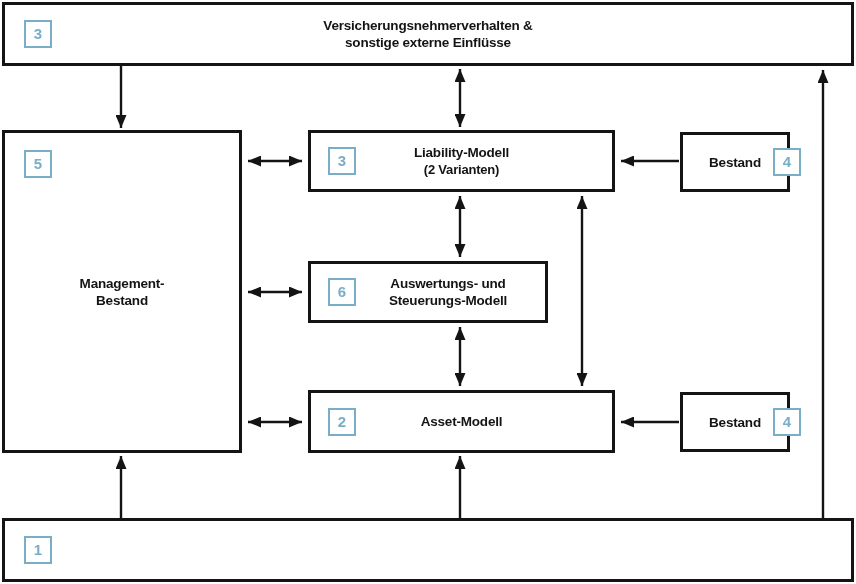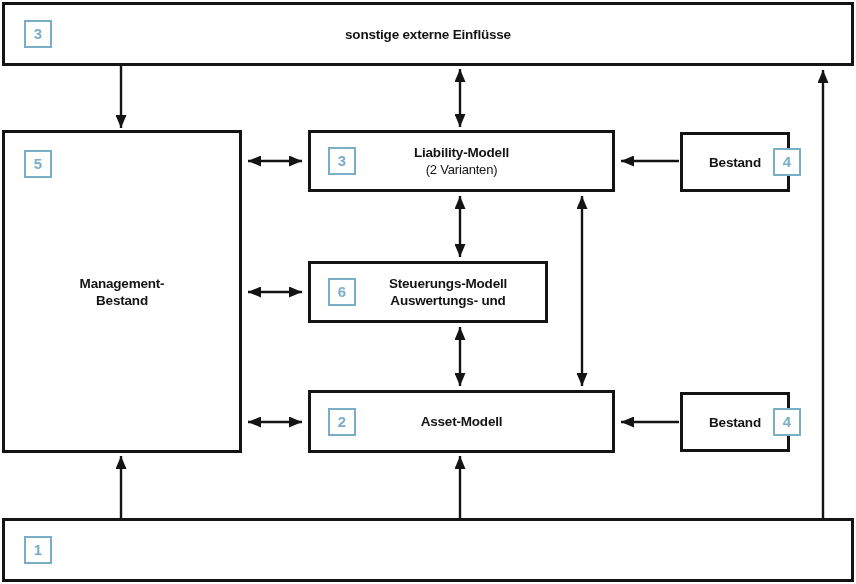--- a/index.html
+++ b/index.html
@@ -30,21 +30,21 @@
     justify-content:center;
     text-align:center;
   }
   .box .lbl{
     font-weight:bold;
     font-size:13.5px;
     line-height:17px;
     letter-spacing:-0.2px;
   }
   .box .sub{
-    font-weight:normal;
+    font-weight:bold;
     font-size:13px;
     line-height:17px;
     letter-spacing:-0.2px;
   }
   .badge{
     position:absolute;
     box-sizing:border-box;
     width:28px;height:28px;
     border:2px solid var(--badge-blue);
     background:#ffffff;
@@ -90,20 +90,21 @@
       <line x1="679" y1="161" x2="621" y2="161" marker-end="url(#ah-end)"></line>
       <line x1="679" y1="422" x2="621" y2="422" marker-end="url(#ah-end)"></line>
       <line x1="121" y1="518" x2="121" y2="456" marker-end="url(#ah-end)"></line>
       <line x1="460" y1="518" x2="460" y2="456" marker-end="url(#ah-end)"></line>
       <line x1="823" y1="518" x2="823" y2="70" marker-end="url(#ah-end)"></line>
     </svg>
 
   <div class="box box-external">
     <span class="badge" style="left:19px;top:15px;">3</span>
     <div class="lbl">
+      <div>Versicherungsnehmerverhalten &amp;</div>
       <div>sonstige externe Einflüsse</div>
     </div>
   </div>
 
   <div class="box box-management">
     <span class="badge" style="left:19px;top:17px;">5</span>
     <div class="lbl">
       <div>Management-</div>
       <div>Bestand</div>
     </div>
@@ -111,22 +112,22 @@
 
   <div class="box box-liability">
     <span class="badge v-center" style="left:17px;">3</span>
     <div class="lbl">Liability-Modell</div>
     <div class="sub">(2 Varianten)</div>
   </div>
 
   <div class="box box-evaluation">
     <span class="badge v-center" style="left:17px;">6</span>
     <div class="lbl" style="margin-left:40px;">
+      <div>Auswertungs- und</div>
       <div>Steuerungs-Modell</div>
-      <div>Auswertungs- und</div>
     </div>
   </div>
 
   <div class="box box-asset">
     <span class="badge v-center" style="left:17px;">2</span>
     <div class="lbl">Asset-Modell</div>
   </div>
 
   <div class="box box-bestand-top">
     <div class="lbl">Bestand</div>

